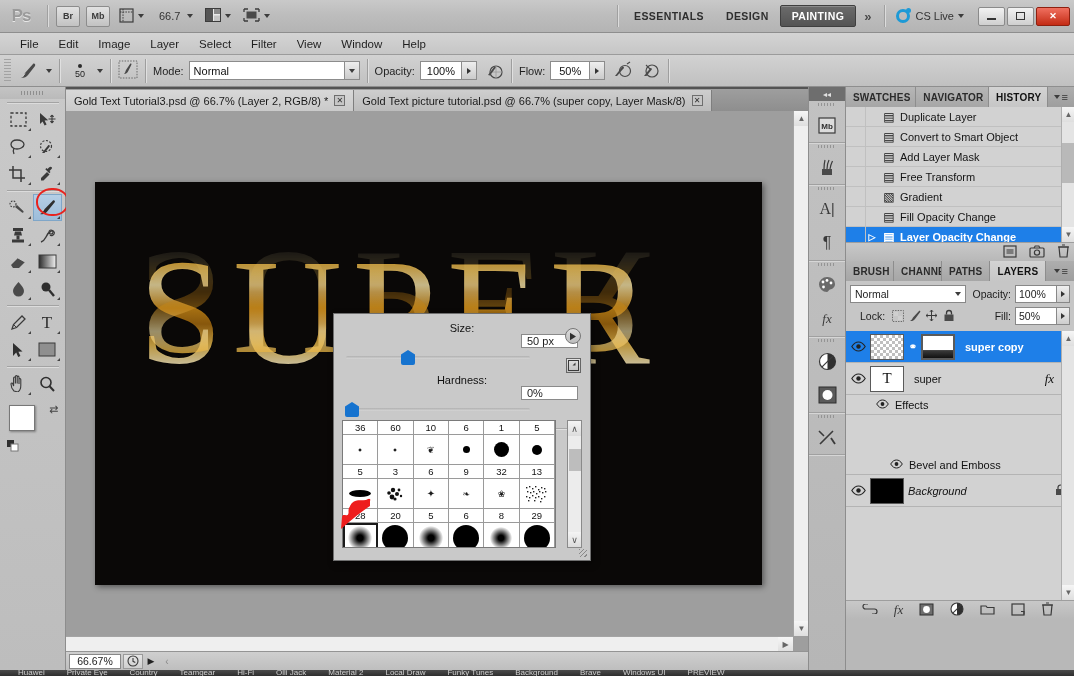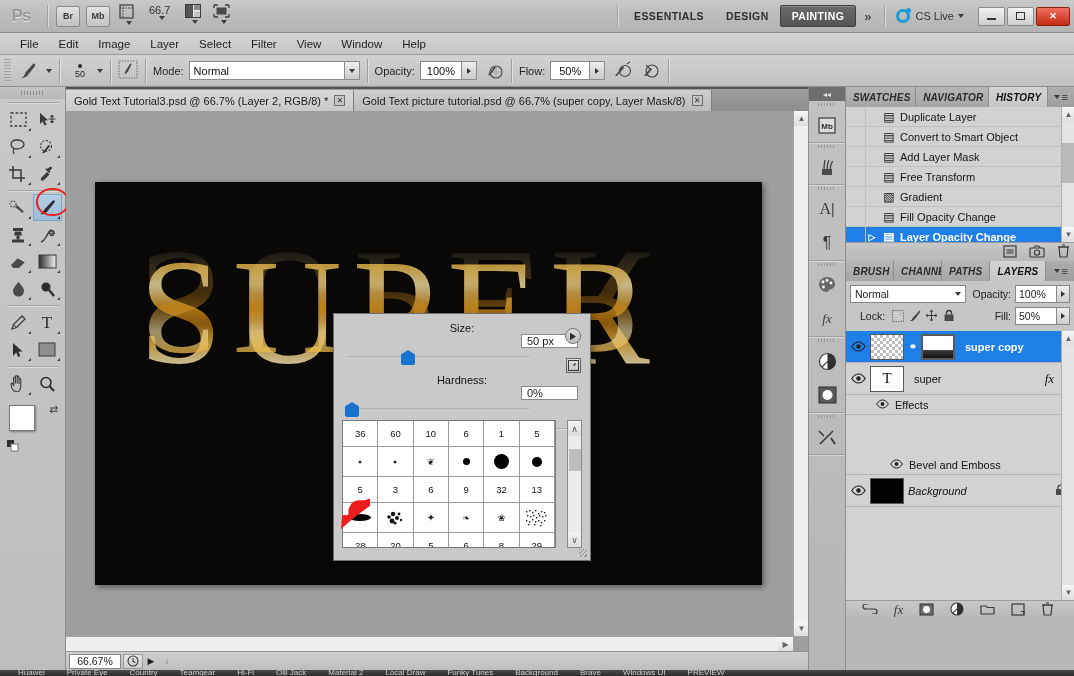--- a/index.html
+++ b/index.html
@@ -15,21 +15,21 @@
   .ps-logo{ width:42px; height:33px; display:flex; align-items:center; justify-content:center;
     font-size:17px; font-weight:bold; color:#9a9a9a; letter-spacing:-1px;
     text-shadow:0 1px 0 #e8e8e8; }
   .tbsep{ width:1px; height:22px; background:#a0a0a0; margin:0 5px;
     box-shadow:1px 0 0 #dcdcdc; }
   .tb-btn{ height:21px; min-width:24px; padding:0 3px; margin:0 3px;
     display:flex; align-items:center; justify-content:center;
     border:1px solid #8c8c8c; border-radius:2px;
     background:linear-gradient(180deg,#e2e2e2,#c2c2c2); font-size:9px; font-weight:bold;
     color:#3a3a3a; }
-  .tb-plain{ height:24px; display:flex; align-items:center; padding:0 4px; margin:0 2px;flex-direction:column; }
+  .tb-plain{ height:24px; display:flex; align-items:center; padding:0 4px; margin:0 2px; }
   .caret{ width:0;height:0;border-left:3.5px solid transparent;border-right:3.5px solid transparent;
     border-top:4px solid #3c3c3c; margin-left:4px; }
   .zoomval{ font-size:11px; color:#333; padding:0 3px; }
   .ws-tabs{ display:flex; align-items:center; margin-left:auto; }
   .ws-tab{ padding:4px 11px; font-size:10.5px; font-weight:bold; color:#2e2e2e;
     letter-spacing:.4px; border-radius:2px; }
   .ws-tab.active{ background:linear-gradient(180deg,#6b6b6b,#545454); color:#fff;
     border:1px solid #3f3f3f; box-shadow:inset 0 1px 0 #8b8b8b; }
   .chev{ font-size:13px; color:#4a4a4a; padding:0 8px; font-weight:bold; }
   .cslive{ display:flex; align-items:center; font-size:11px; color:#333; padding:0 6px; }
@@ -154,21 +154,21 @@
   .rail-grip{ height:7px; display:flex; align-items:center; justify-content:center; }
   .rail-grip i{ display:block; width:18px;height:3px;
     background-image:repeating-linear-gradient(90deg,#949494 0 1px,transparent 1px 3px);}
   .rail-ic{ height:34px; display:flex; align-items:center; justify-content:center;
     font-size:15px; color:#3a3a3a; }
 
   
   .panels{ position:absolute; left:846px; top:87px; width:228px; height:583px;
     background:#b8b8b8; }
   .ptabs{ height:20px; display:flex; align-items:stretch;
-    background:linear-gradient(180deg,#aeaeae,#9e9e9e);font-style:italic; }
+    background:linear-gradient(180deg,#aeaeae,#9e9e9e); }
   .ptab{ display:flex; align-items:center; padding:0 7px; font-size:10px; font-weight:bold;
     color:#2b2b2b; letter-spacing:.2px; border-right:1px solid #8d8d8d;
     background:linear-gradient(180deg,#b6b6b6,#a6a6a6); overflow:hidden; white-space:nowrap; }
   .ptab.active{ background:linear-gradient(180deg,#d3d3d3,#c6c6c6); color:#111; }
   .pmenu{ margin-left:auto; display:flex; align-items:center; padding:0 6px;
     font-size:11px; color:#333; }
 
   .hist-body{ background:#d2d2d2; height:135px; position:relative; overflow:hidden; }
   .hist-row{ height:20px; display:flex; align-items:center; border-bottom:1px solid #c0c0c0;
     font-size:11px; color:#141414; padding-left:2px; }
@@ -234,21 +234,21 @@
   .bp-btn-arrow{ position:absolute; right:9px; top:14px; width:16px;height:16px;
     border-radius:50%; border:1px solid #777; background:linear-gradient(180deg,#dcdcdc,#bdbdbd);
     display:flex;align-items:center;justify-content:center; }
   .bp-btn-opt{ position:absolute; right:9px; top:44px; width:15px;height:15px;
     border:1px solid #666; background:linear-gradient(180deg,#e2e2e2,#c2c2c2);
     display:flex;align-items:center;justify-content:center; font-size:8px; }
   .bp-divider{ height:1px; background:#a8a8a8; margin:10px 8px 0; box-shadow:0 1px 0 #e0e0e0; }
   .bp-grid-wrap{ position:absolute; left:8px; top:106px; width:214px; height:128px;
     background:#fff; border:1px solid #7a7a7a; overflow:hidden; }
   .bg-row{ display:flex; }
-  .bg-num{ width:35.5px; height:26px; border-right:1px solid #9a9a9a;
+  .bg-num{ width:35.5px; height:14px; border-right:1px solid #9a9a9a;
     border-bottom:1px solid #9a9a9a; font-size:9.5px; display:flex; align-items:center;
     justify-content:center; color:#111; background:#fff; }
   .bg-cell{ width:35.5px; height:30px; border-right:1px solid #9a9a9a;
     border-bottom:1px solid #9a9a9a; display:flex; align-items:center; justify-content:center;
     background:#fff; position:relative; }
   .bg-cell.sel{ outline:2px solid #1a1a1a; outline-offset:-2px; z-index:2; }
   .soft{ border-radius:50%; background:radial-gradient(circle,#000 0%,#000 18%,rgba(0,0,0,0) 72%); }
   .hard{ border-radius:50%; background:#000; }
   .bp-scroll{ position:absolute; right:8px; top:106px; width:15px; height:128px;
     background:#ececec; border:1px solid #8a8a8a; }

